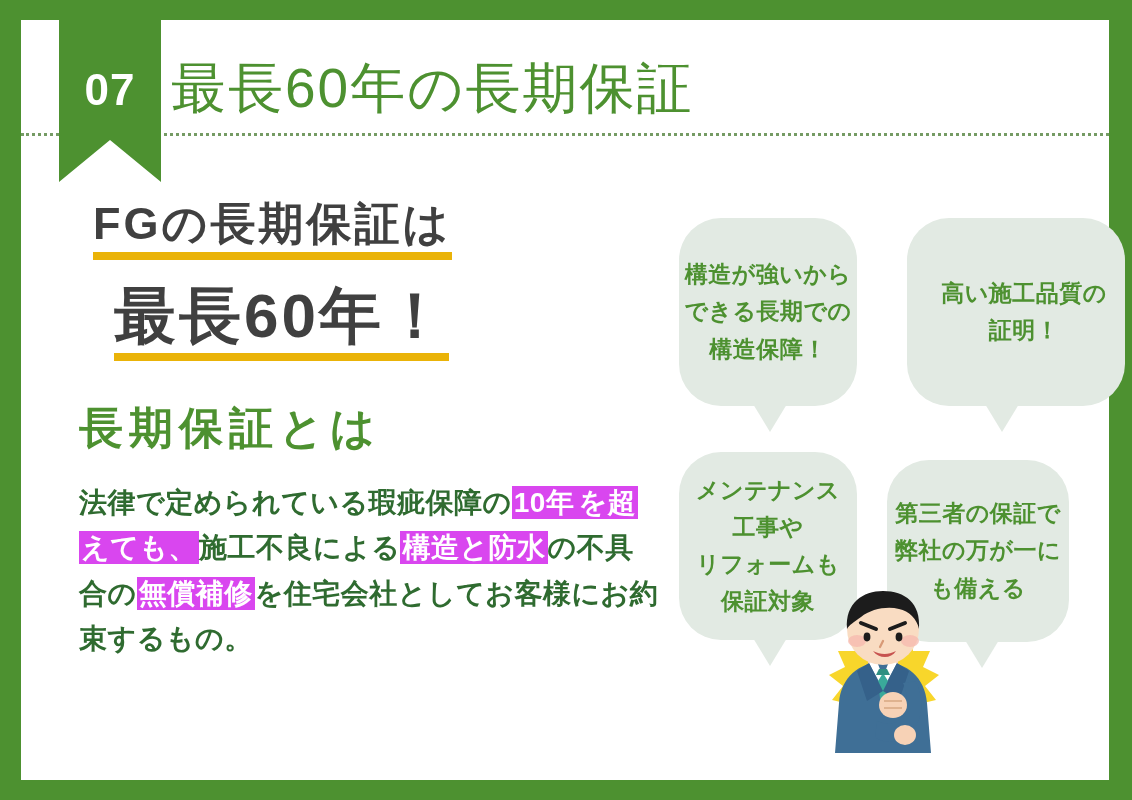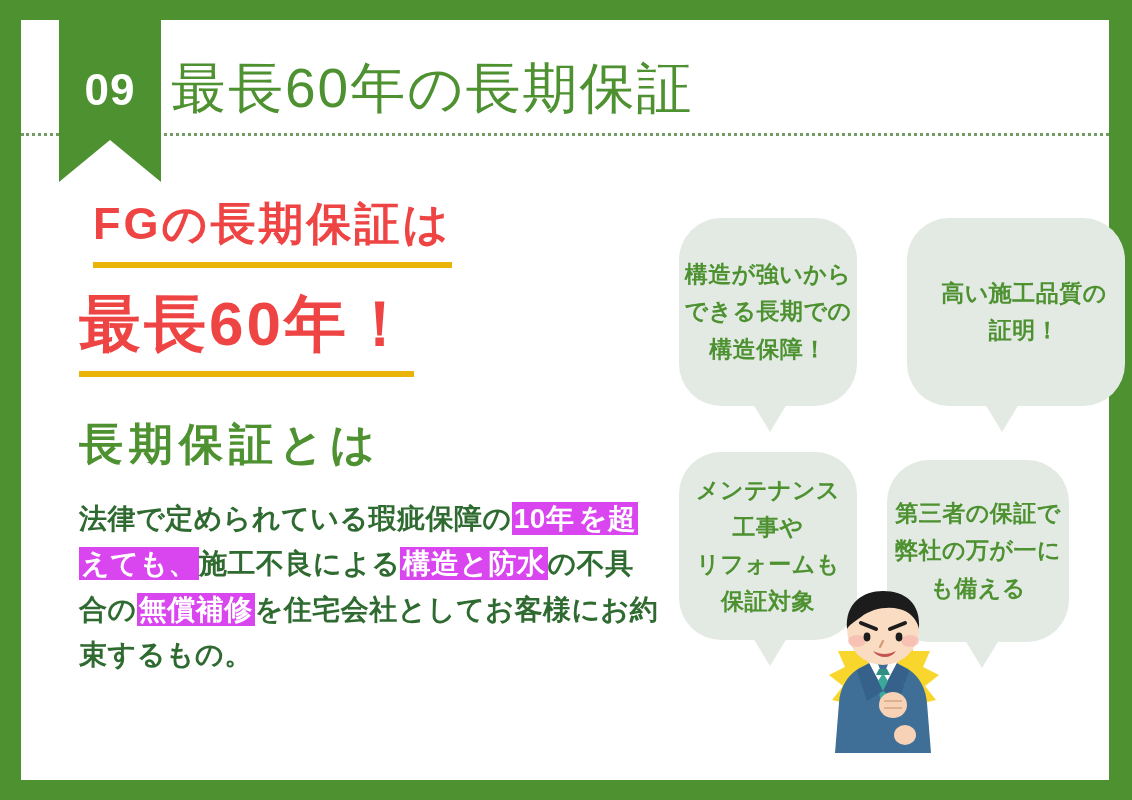--- a/index.html
+++ b/index.html
@@ -73,39 +73,40 @@
   }
 
   
   .left-col {
     position: absolute;
     left: 58px;
     top: 178px;
     width: 580px;
   }
   .lead-line {
-    color: #ef4444;
+    color: #404040;
     font-weight: bold;
     line-height: 1.15;
     white-space: nowrap;
     display: inline-block;
-    border-bottom: 6px solid #eab308;
-    padding-bottom: 12px;
+    border-bottom: 8px solid #eab308;
+    padding-bottom: 2px;
   }
   .lead-1 {
     font-size: 45px;
     letter-spacing: 3px;
     margin-left: 14px;
   }
   .lead-2-wrap {
     margin-top: 20px;
   }
   .lead-2 {
     font-size: 62px;
     letter-spacing: 3px;
+    margin-left: 35px;
   }
   .sub-head {
     margin-top: 38px;
     color: #4d9130;
     font-size: 44px;
     font-weight: bold;
     letter-spacing: 6px;
     white-space: nowrap;
   }
   .body-text {
@@ -172,21 +173,21 @@
 </style>
 </head>
 <body>
 
 <div id="slide">
   <div id="canvas">
 
     <div class="header-rule"></div>
 
     <div class="ribbon">
-      <div class="ribbon-number">09</div>
+      <div class="ribbon-number">07</div>
     </div>
 
     <div class="header-title">最長60年の長期保証</div>
 
     <div class="left-col">
 
       <div>
         <span class="lead-line lead-1">FGの長期保証は</span>
       </div>
 

